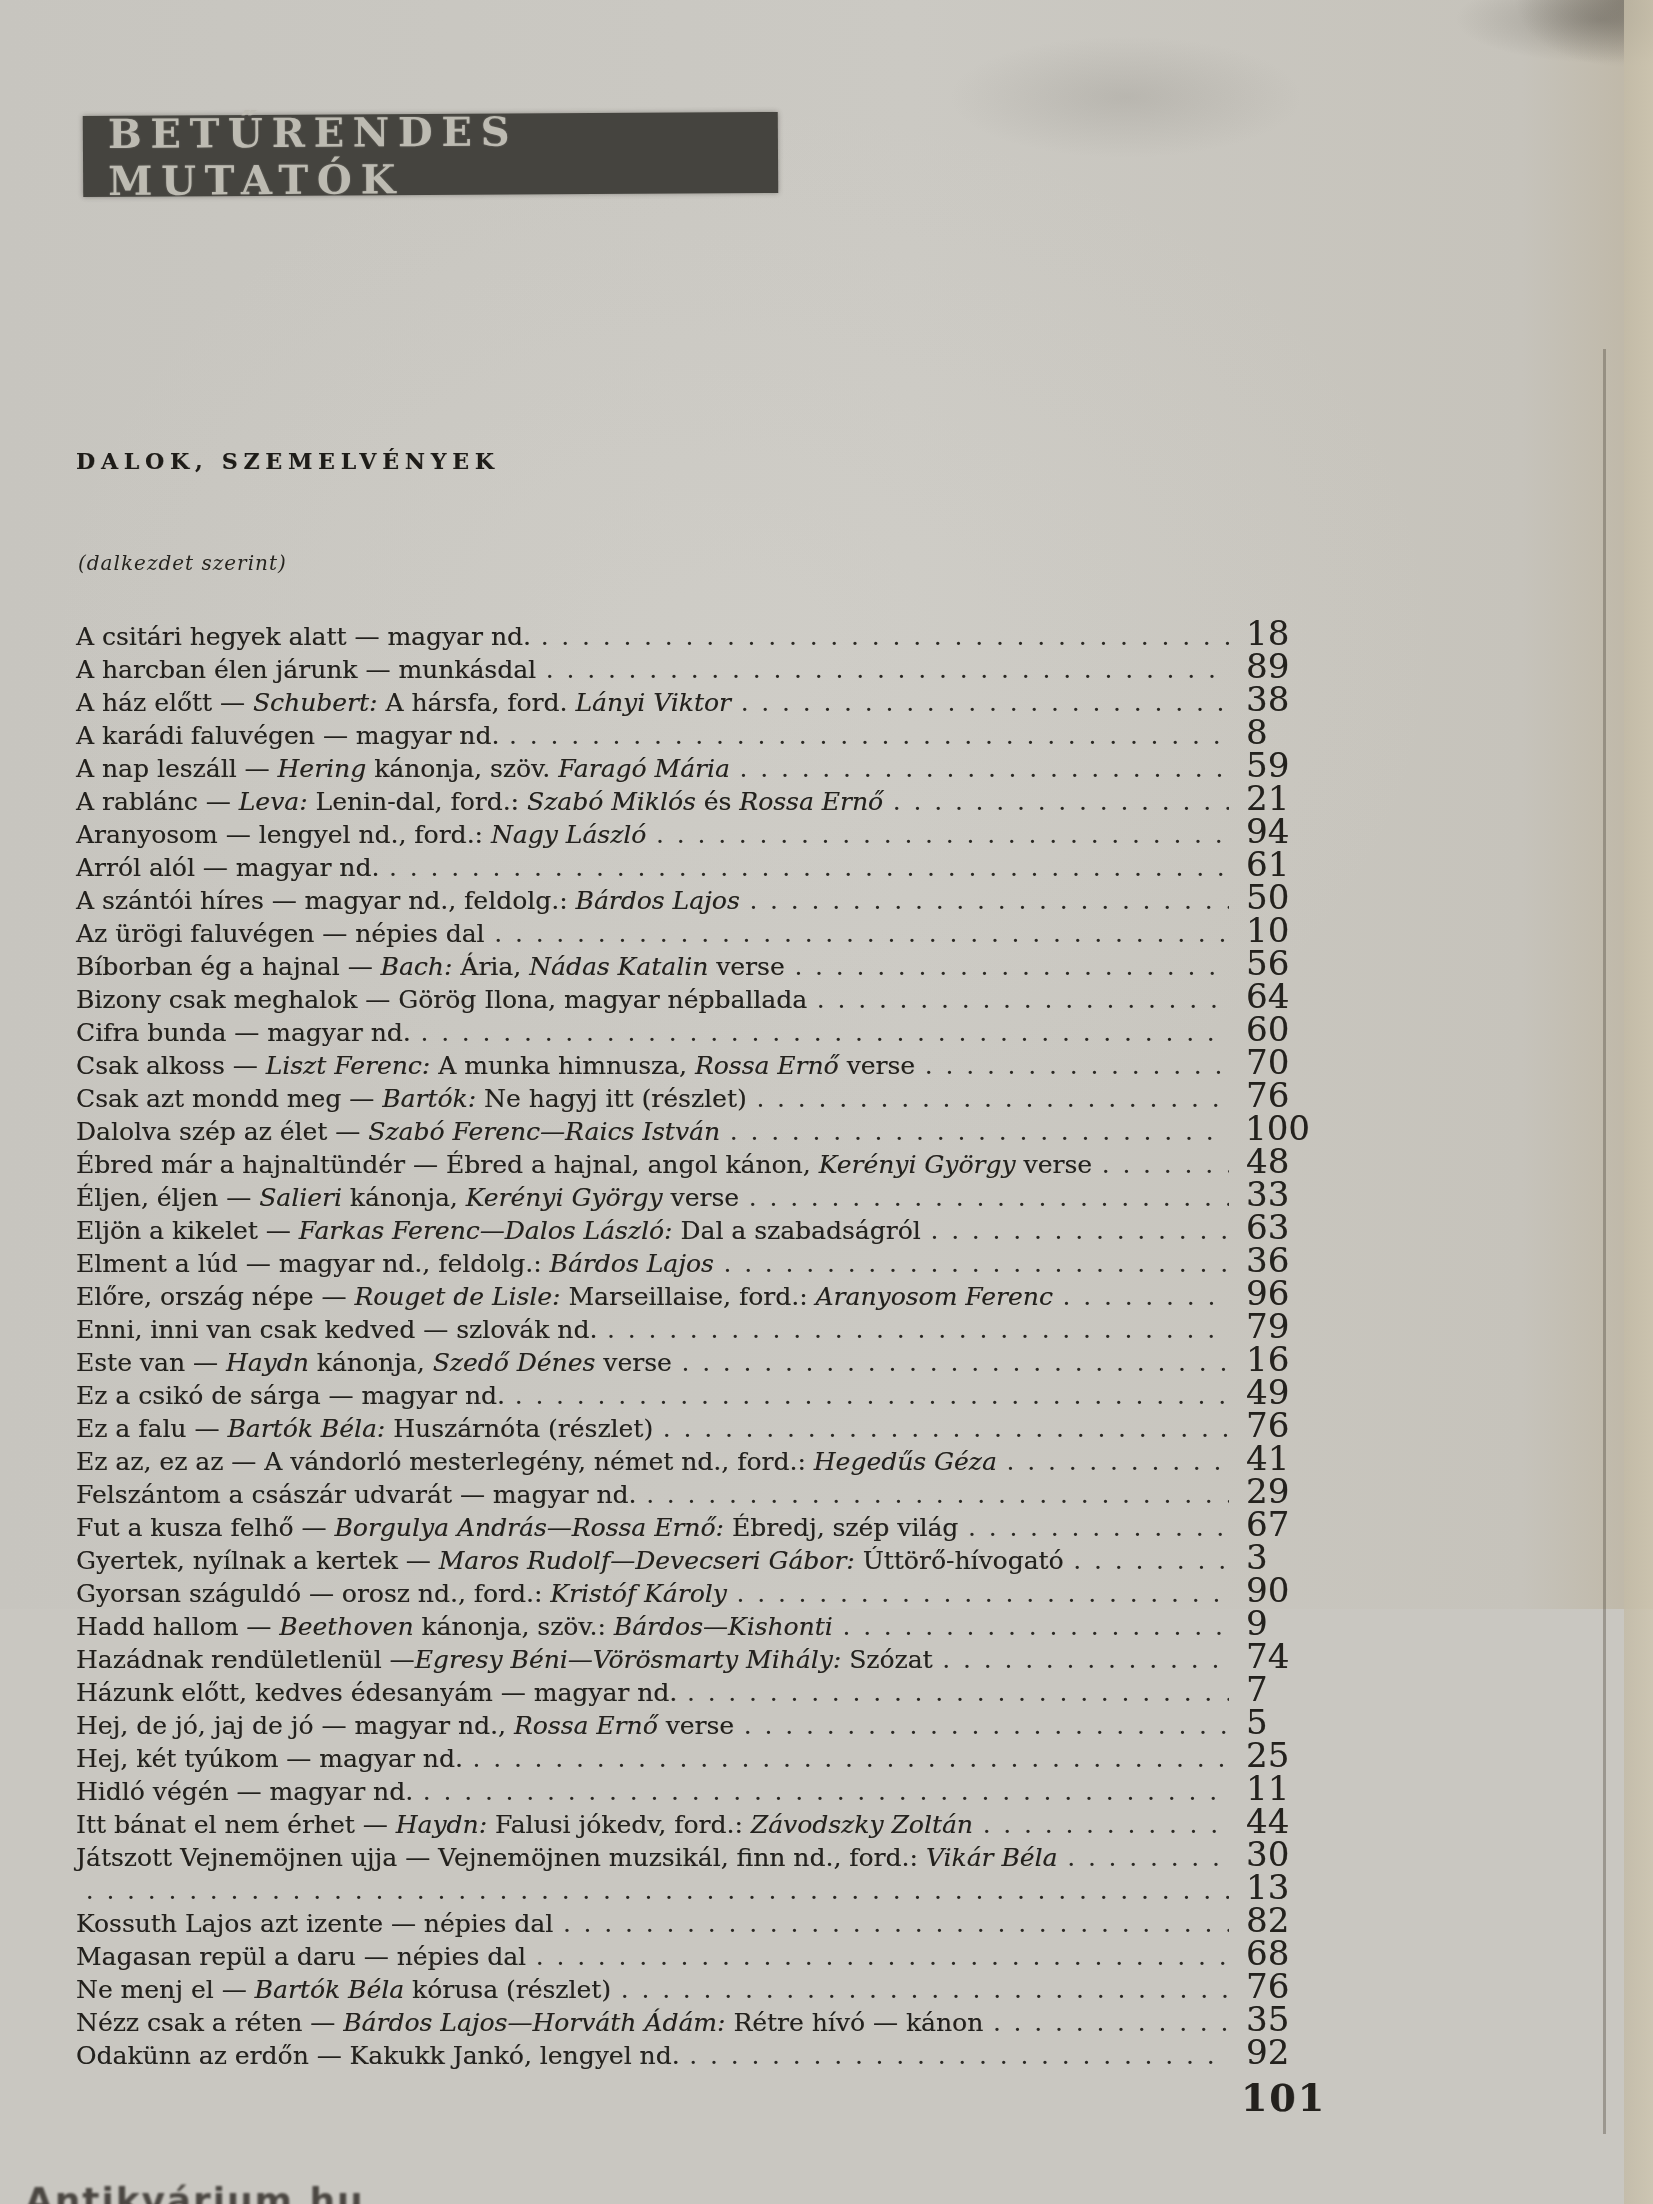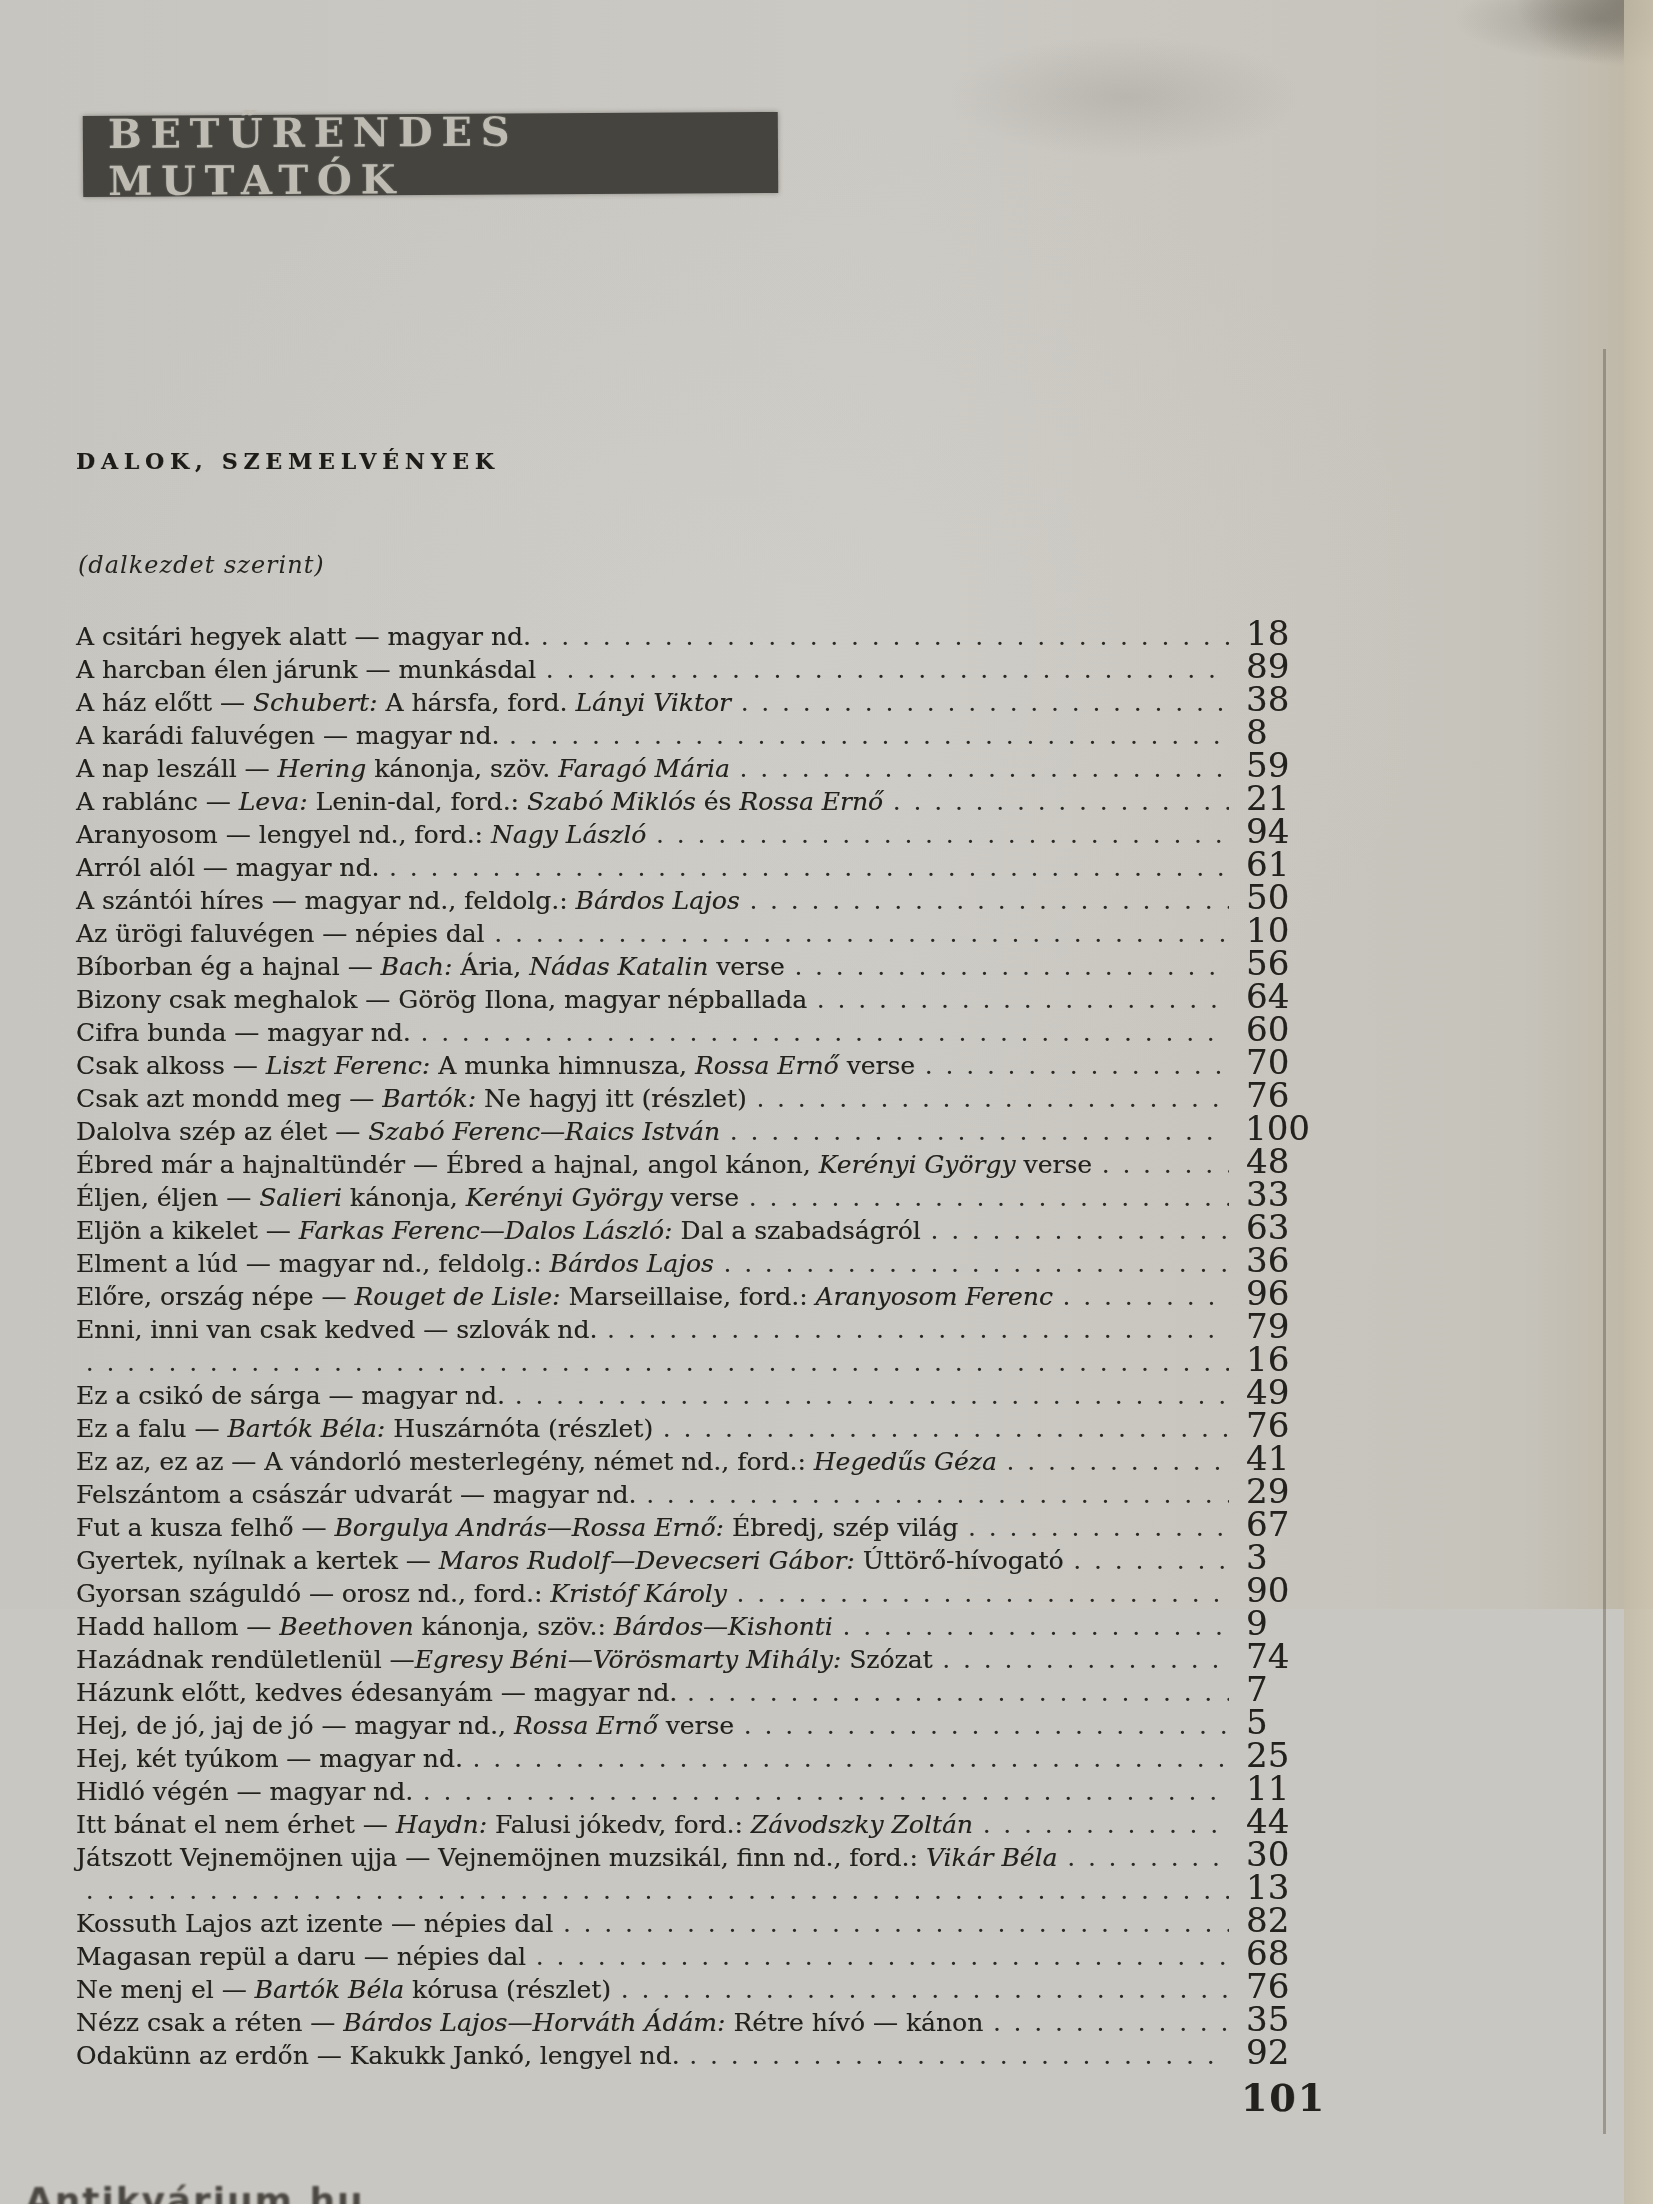--- a/index.html
+++ b/index.html
@@ -47,21 +47,21 @@
   }
   
   .section-title{
     position:absolute;left:76px;top:448px;
     font-size:22px;font-weight:bold;letter-spacing:5.8px;
     color:#1e1c18;
     text-shadow:0.4px 0.4px 0 rgba(35,33,29,.4);
   }
   .section-subtitle{
     position:absolute;left:78px;top:551px;
-    font-size:24px;font-style:italic;letter-spacing:1px;
+    font-size:20px;font-style:italic;letter-spacing:1px;
     color:#26241f;
   }
   
   .index-list{
     position:absolute;left:76px;top:617px;width:1234px;
   }
   .row{
     display:flex;align-items:baseline;
     height:33px;
     font-size:25px;line-height:33px;
@@ -214,20 +214,21 @@
         <span class="entry-text"><span>Előre, ország népe — </span><span class="it">Rouget de Lisle:</span><span> Marseillaise, ford.: </span><span class="it">Aranyosom Ferenc</span></span>
         <span class="leader"> . . . . . . . . . . . . . . . . . . . . . . . . . . . . . . . . . . . . . . . . . . . . . . . . . . . . . . . . . . . . . . . . . . . . . . . . . . . . . . . . . . . . . . . . . . . . . . . . . . . . . . . . . . . . . .</span>
         <span class="pagenum">96</span>
       </div>
       <div class="row">
         <span class="entry-text"><span>Enni, inni van csak kedved — szlovák nd.</span></span>
         <span class="leader"> . . . . . . . . . . . . . . . . . . . . . . . . . . . . . . . . . . . . . . . . . . . . . . . . . . . . . . . . . . . . . . . . . . . . . . . . . . . . . . . . . . . . . . . . . . . . . . . . . . . . . . . . . . . . . .</span>
         <span class="pagenum">79</span>
       </div>
       <div class="row">
+        <span class="entry-text"><span>Este van — </span><span class="it">Haydn</span><span> kánonja, </span><span class="it">Szedő Dénes</span><span> verse</span></span>
         <span class="leader"> . . . . . . . . . . . . . . . . . . . . . . . . . . . . . . . . . . . . . . . . . . . . . . . . . . . . . . . . . . . . . . . . . . . . . . . . . . . . . . . . . . . . . . . . . . . . . . . . . . . . . . . . . . . . . .</span>
         <span class="pagenum">16</span>
       </div>
       <div class="row">
         <span class="entry-text"><span>Ez a csikó de sárga — magyar nd.</span></span>
         <span class="leader"> . . . . . . . . . . . . . . . . . . . . . . . . . . . . . . . . . . . . . . . . . . . . . . . . . . . . . . . . . . . . . . . . . . . . . . . . . . . . . . . . . . . . . . . . . . . . . . . . . . . . . . . . . . . . . .</span>
         <span class="pagenum">49</span>
       </div>
       <div class="row">
         <span class="entry-text"><span>Ez a falu — </span><span class="it">Bartók Béla:</span><span> Huszárnóta (részlet)</span></span>

